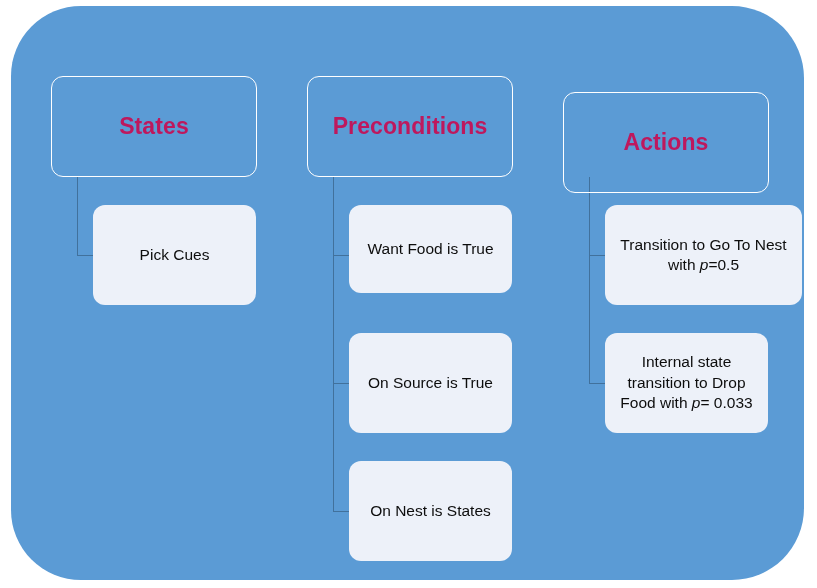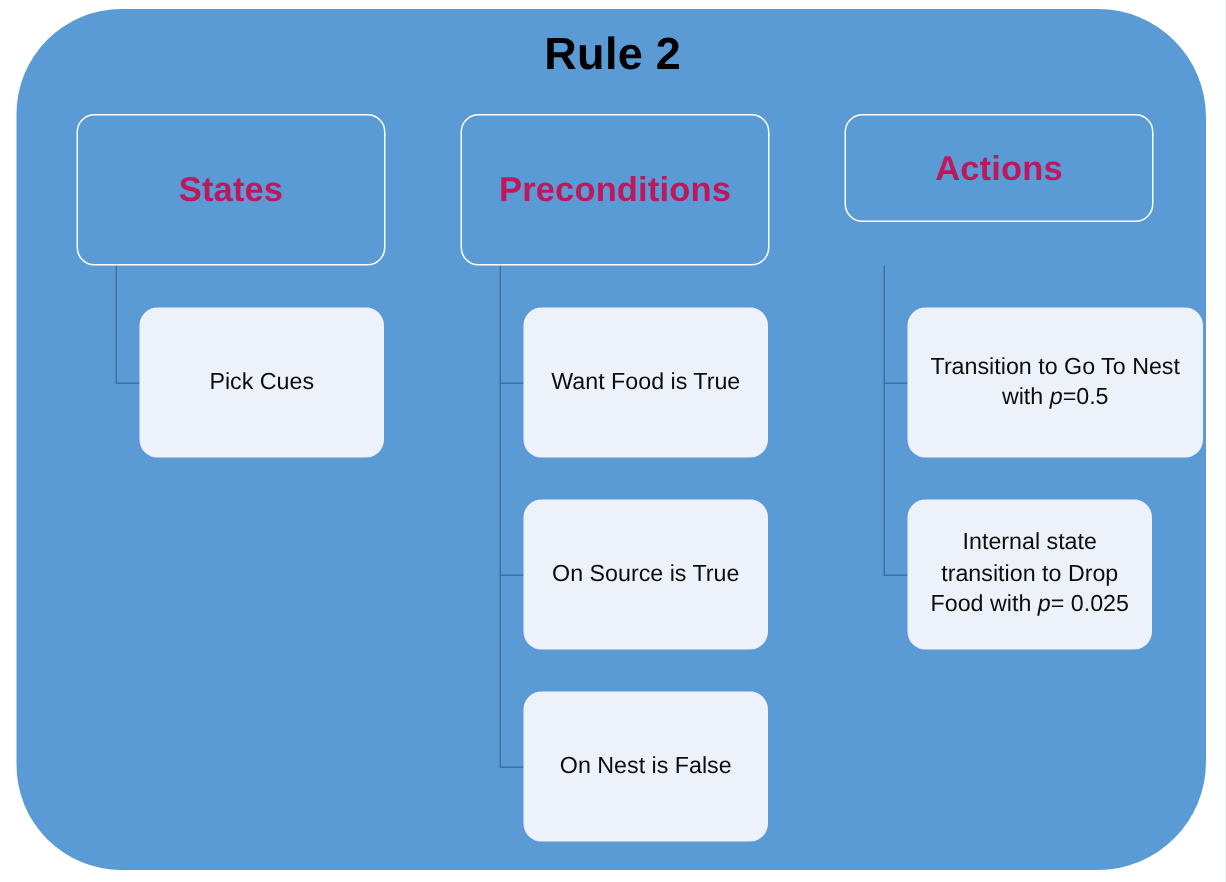--- a/index.html
+++ b/index.html
@@ -57,21 +57,21 @@
     align-items: center;
     justify-content: center;
     color: #be185d;
     font-size: 23px;
     font-weight: bold;
     text-align: center;
     letter-spacing: 0.1px;
   }
   .header-states        { left: 51px;  top: 76px; width: 206px; height: 101px; }
   .header-preconditions { left: 307px; top: 76px; width: 206px; height: 101px; }
-  .header-actions       { left: 563px; top: 76px; width: 206px; height: 72px; }
+  .header-actions       { left: 563px; top: 92px; width: 206px; height: 101px; }
 
   
   .leaf-box {
     position: absolute;
     box-sizing: border-box;
     background: #EDF1F9;
     border-radius: 12px;
     display: flex;
     align-items: center;
     justify-content: center;
@@ -81,21 +81,21 @@
     line-height: 1.32;
     padding: 4px 10px;
   }
   .leaf-box .txt { display: block; }
   .leaf-box i { font-style: italic; }
 
   
   .leaf-pick-cues { left: 93px; top: 205px; width: 163px; height: 100px; text-align: center; }
 
   
-  .leaf-want-food  { left: 349px; top: 205px; width: 163px; height: 100px; }
+  .leaf-want-food  { left: 349px; top: 205px; width: 163px; height: 88px; }
   .leaf-on-source  { left: 349px; top: 333px; width: 163px; height: 100px; }
   .leaf-on-nest    { left: 349px; top: 461px; width: 163px; height: 100px; }
 
   
   .leaf-transition { left: 605px; top: 205px; width: 197px; height: 100px; }
   .leaf-internal   { left: 605px; top: 333px; width: 163px; height: 100px; }
 
   
   .conn {
     position: absolute;
@@ -119,21 +119,20 @@
   .act-branch-1 { left: 589px; top: 255px; width: 17px; }
   .act-branch-2 { left: 589px; top: 383px; width: 17px; }
 </style>
 </head>
 <body>
 
 <div id="canvas">
 
   <div class="outer-panel"></div>
 
-  <div class="panel-title">Rule 2</div>
 
   <div class="conn conn-v states-trunk"></div>
   <div class="conn conn-h states-branch-1"></div>
 
   <div class="conn conn-v pre-trunk"></div>
   <div class="conn conn-h pre-branch-1"></div>
   <div class="conn conn-h pre-branch-2"></div>
   <div class="conn conn-h pre-branch-3"></div>
 
   <div class="conn conn-v act-trunk"></div>
@@ -158,28 +157,28 @@
 
   <div class="leaf-box leaf-want-food">
     <span class="txt">Want Food is True</span>
   </div>
 
   <div class="leaf-box leaf-on-source">
     <span class="txt">On Source is True</span>
   </div>
 
   <div class="leaf-box leaf-on-nest">
-    <span class="txt">On Nest is False</span>
+    <span class="txt">On Nest is States</span>
   </div>
 
   <div class="leaf-box leaf-transition">
     <span class="txt">
       <span>Transition to Go To Nest with </span><i>p</i><span>=0.5</span>
     </span>
   </div>
 
   <div class="leaf-box leaf-internal">
     <span class="txt">
-      <span>Internal state transition to Drop Food with </span><i>p</i><span>= 0.025</span>
+      <span>Internal state transition to Drop Food with </span><i>p</i><span>= 0.033</span>
     </span>
   </div>
 
 </div>
 
 </body></html>

